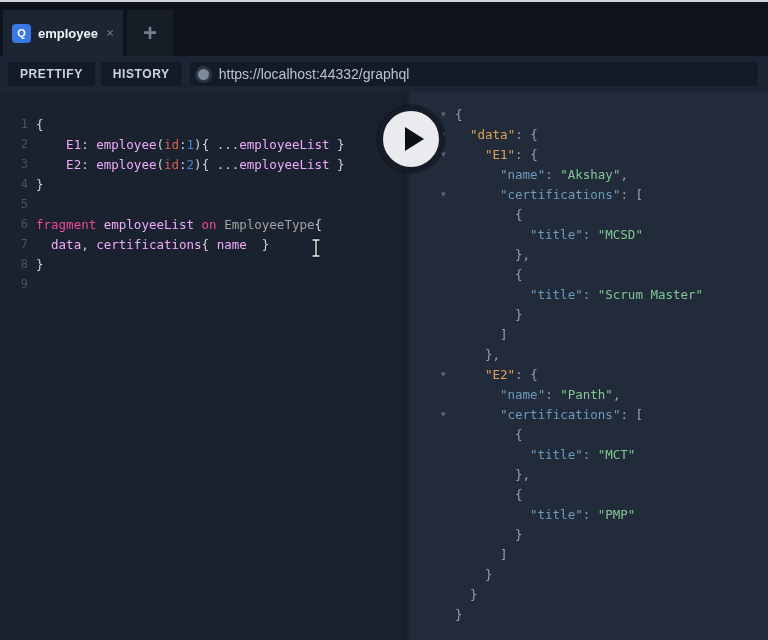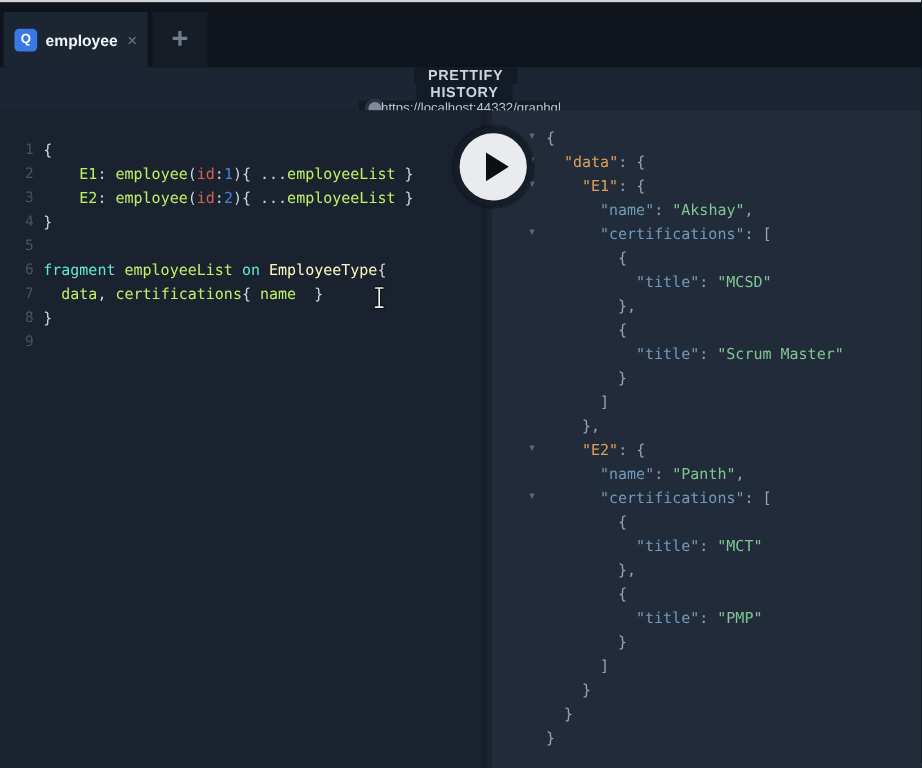--- a/index.html
+++ b/index.html
@@ -13,31 +13,31 @@
   .tab-q{display:inline-flex;align-items:center;justify-content:center;width:19px;height:19px;
     margin-left:9px;background:#3a78e8;border-radius:4px;color:#fff;font-weight:bold;
     font-size:11px;font-family:"Liberation Sans",sans-serif;}
   .tab-label{margin-left:7px;color:#f2f5f8;font-size:13px;font-weight:bold;}
   .tab-close{margin-left:8px;color:#6d7988;font-size:14px;line-height:14px;cursor:pointer;}
   .tab-plus{position:absolute;left:127px;top:8px;width:46px;height:46px;background:#161d27;
     display:flex;align-items:center;justify-content:center;cursor:pointer;}
   .plus-icon{color:#717d8b;font-size:24px;font-weight:bold;line-height:24px;}
   
   .toolbar{position:absolute;top:56px;left:0;width:768px;height:36px;background:#1b2533;
-    display:flex;align-items:center;flex-direction:column;}
+    display:flex;align-items:center;}
   .tbtn{height:24px;margin-left:8px;padding:0 12px;background:#121b26;border:none;
     border-radius:2px;color:#ccd4dd;font-size:12px;font-weight:bold;letter-spacing:0.6px;
     font-family:"Liberation Sans",sans-serif;cursor:pointer;}
   .tbtn.history{margin-left:6px;}
   .url-bar{height:24px;flex:1;margin-left:8px;margin-right:10px;background:#121b26;
     border-radius:2px;display:flex;align-items:center;cursor:text;}
   .url-dot{display:inline-block;width:11px;height:11px;border-radius:50%;
     background:#78audio:#78;background:#78no;background:#7d8a99;margin-left:8px;
     box-shadow:0 0 0 3px #2a3442;}
-  .url-text{color:#bac4d0;font-size:11px;
+  .url-text{margin-left:10px;color:#bac4d0;font-size:14px;
     font-family:"Liberation Sans",sans-serif;}
   .toolbar-left-ext{position:absolute;top:92px;left:0;width:410px;height:9px;
     background:#202a38;border-bottom-right-radius:10px;}
   
   .panes{position:absolute;top:92px;left:0;width:768px;height:548px;display:flex;}
   .editor-pane{width:402px;height:100%;background:#1b222f;padding-top:22px;
     box-sizing:border-box;cursor:text;}
   .divider{width:8px;height:100%;background:linear-gradient(to right,#171d28,#1d2532);}
   .response-pane{flex:1;height:100%;background:#222b39;padding-top:12px;
     box-sizing:border-box;position:relative;}
@@ -46,25 +46,25 @@
     font-family:"DejaVu Sans Mono","Liberation Mono",monospace;font-size:12.5px;}
   .gutter-num{width:28px;text-align:right;color:#49525f;font-size:12px;flex:none;}
   .code-content{margin-left:8px;white-space:pre;}
   .resp-line{height:20px;position:relative;display:flex;align-items:center;
     font-family:"DejaVu Sans Mono","Liberation Mono",monospace;font-size:12.5px;}
   .fold-arrow{position:absolute;left:31px;top:50%;transform:translateY(-50%);
     color:#5c6878;font-size:9px;cursor:pointer;font-family:"DejaVu Sans",sans-serif;}
   .resp-content{margin-left:45px;white-space:pre;}
   
   .c-p{color:#ccd4dc}
-  .c-teal{color:#bef264}
+  .c-teal{color:#f0abfc}
   .c-red{color:#d75f56}
   .c-num{color:#4484d8}
-  .c-kw{color:#5eead4}
-  .c-type{color:#fef9c3}
+  .c-kw{color:#ec4899}
+  .c-type{color:#a3a3a3}
   .c-rp{color:#97a4b3}
   .c-ko{color:#dda158}
   .c-kb{color:#6f9abc}
   .c-s{color:#81c595}
   
   .play-btn{position:absolute;left:378px;top:106px;width:66px;height:66px;border-radius:50%;
     background:#e9ebee;border:5px solid #161d28;box-sizing:border-box;cursor:pointer;
     display:flex;align-items:center;justify-content:center;z-index:5;padding:0;
     box-shadow:0 0 0 2px rgba(0,0,0,0.25);}
   .play-triangle{display:block;width:0;height:0;margin-left:6px;

